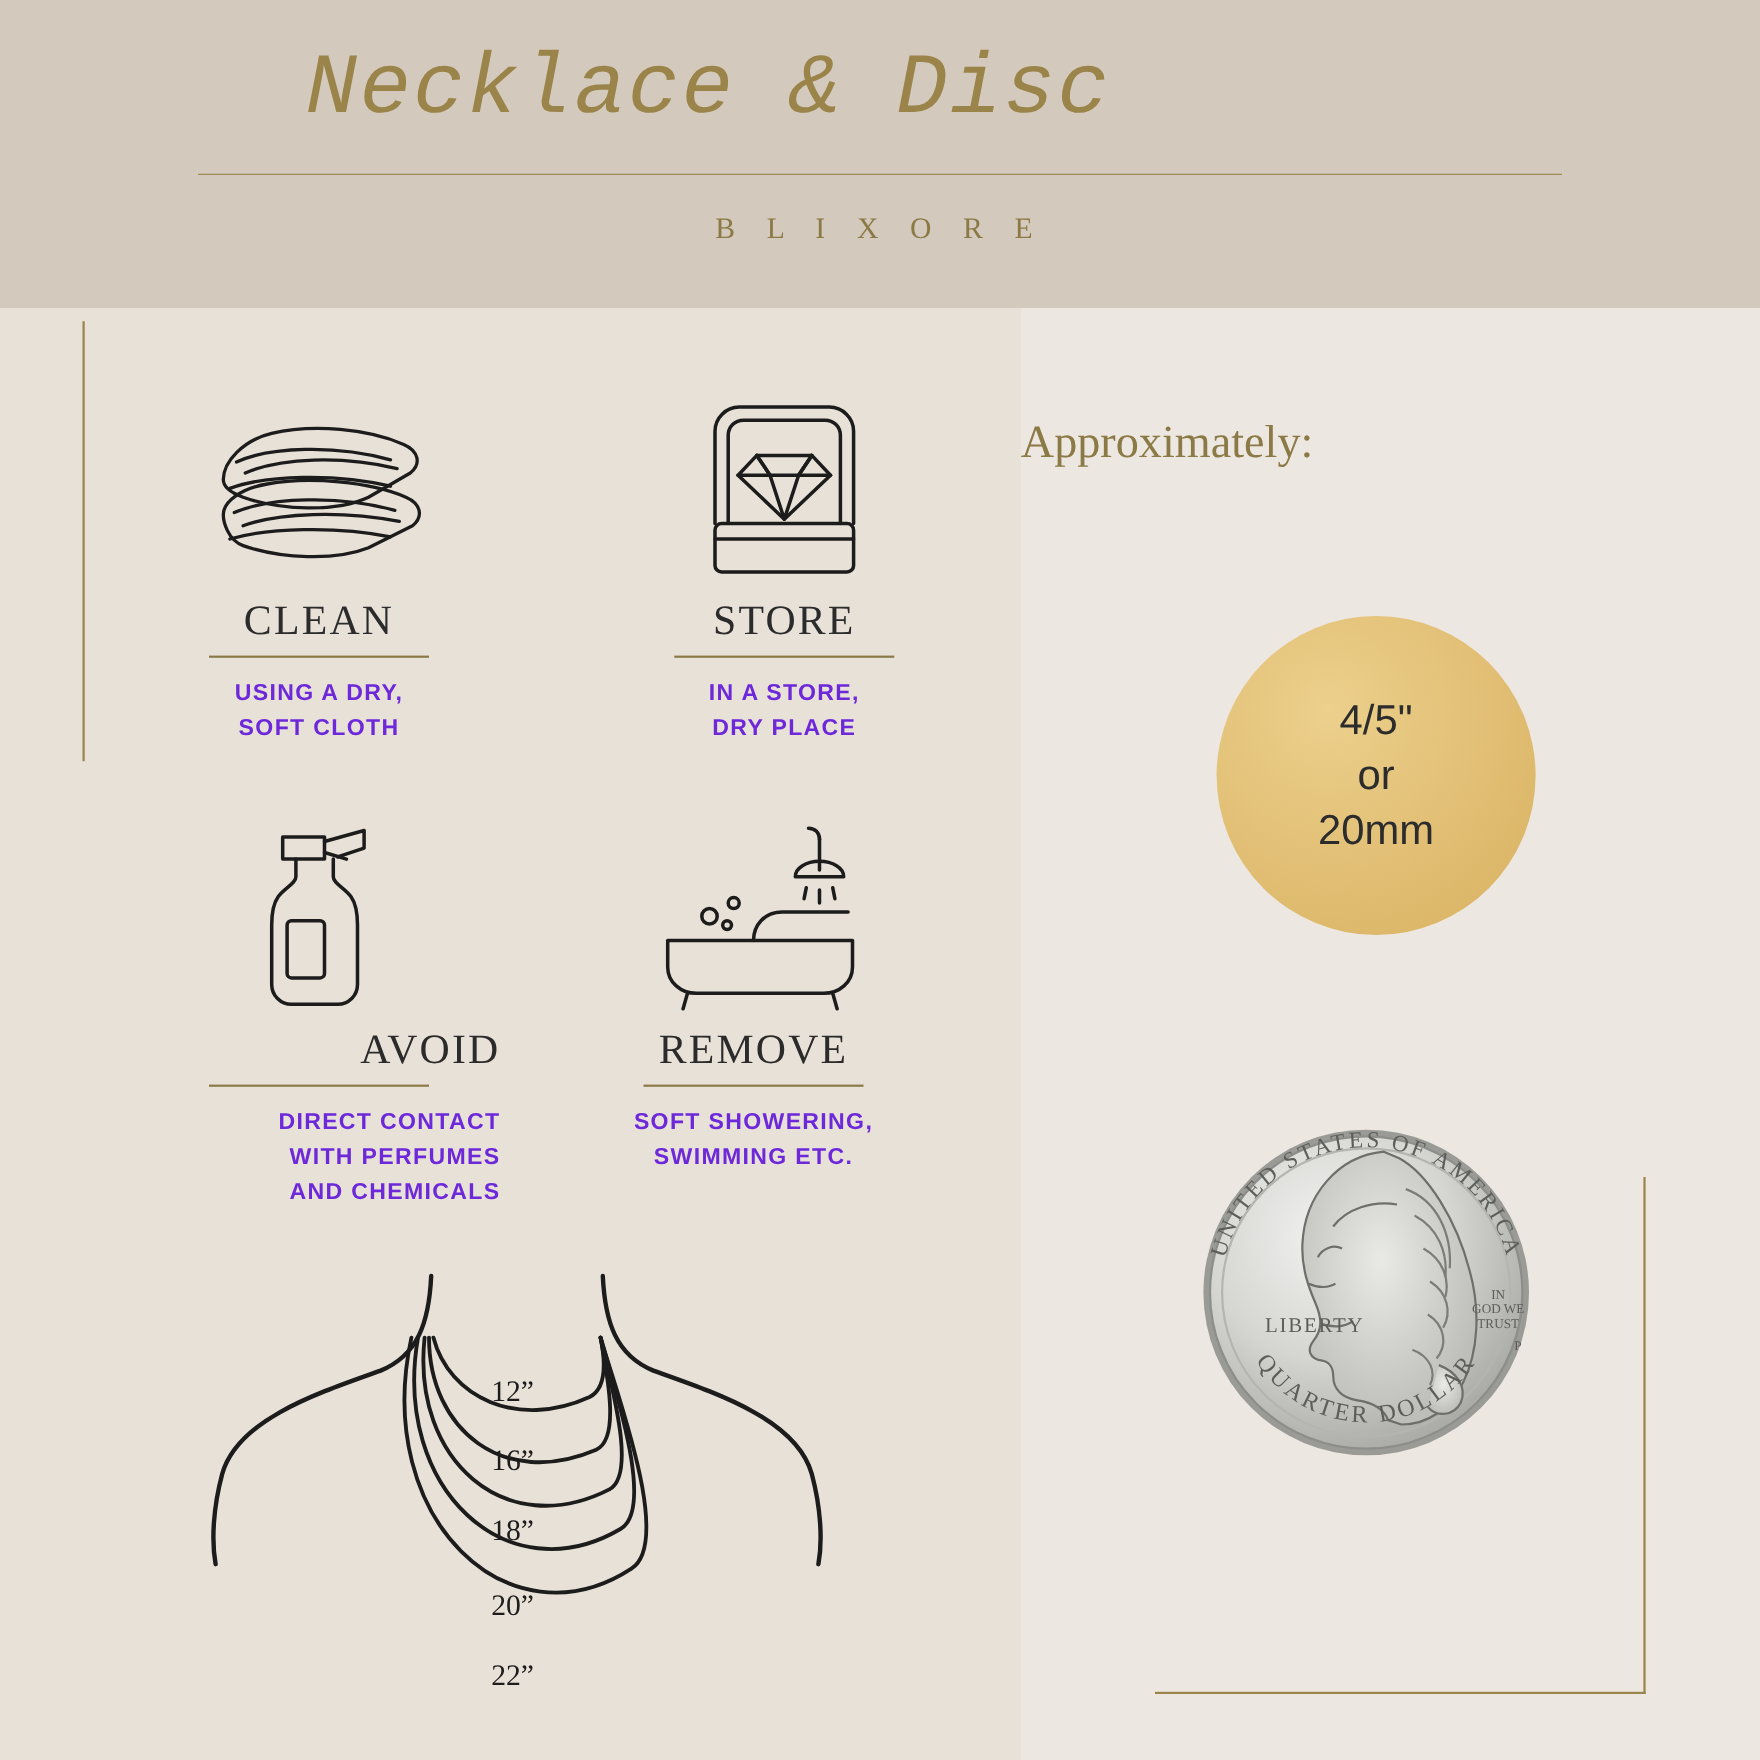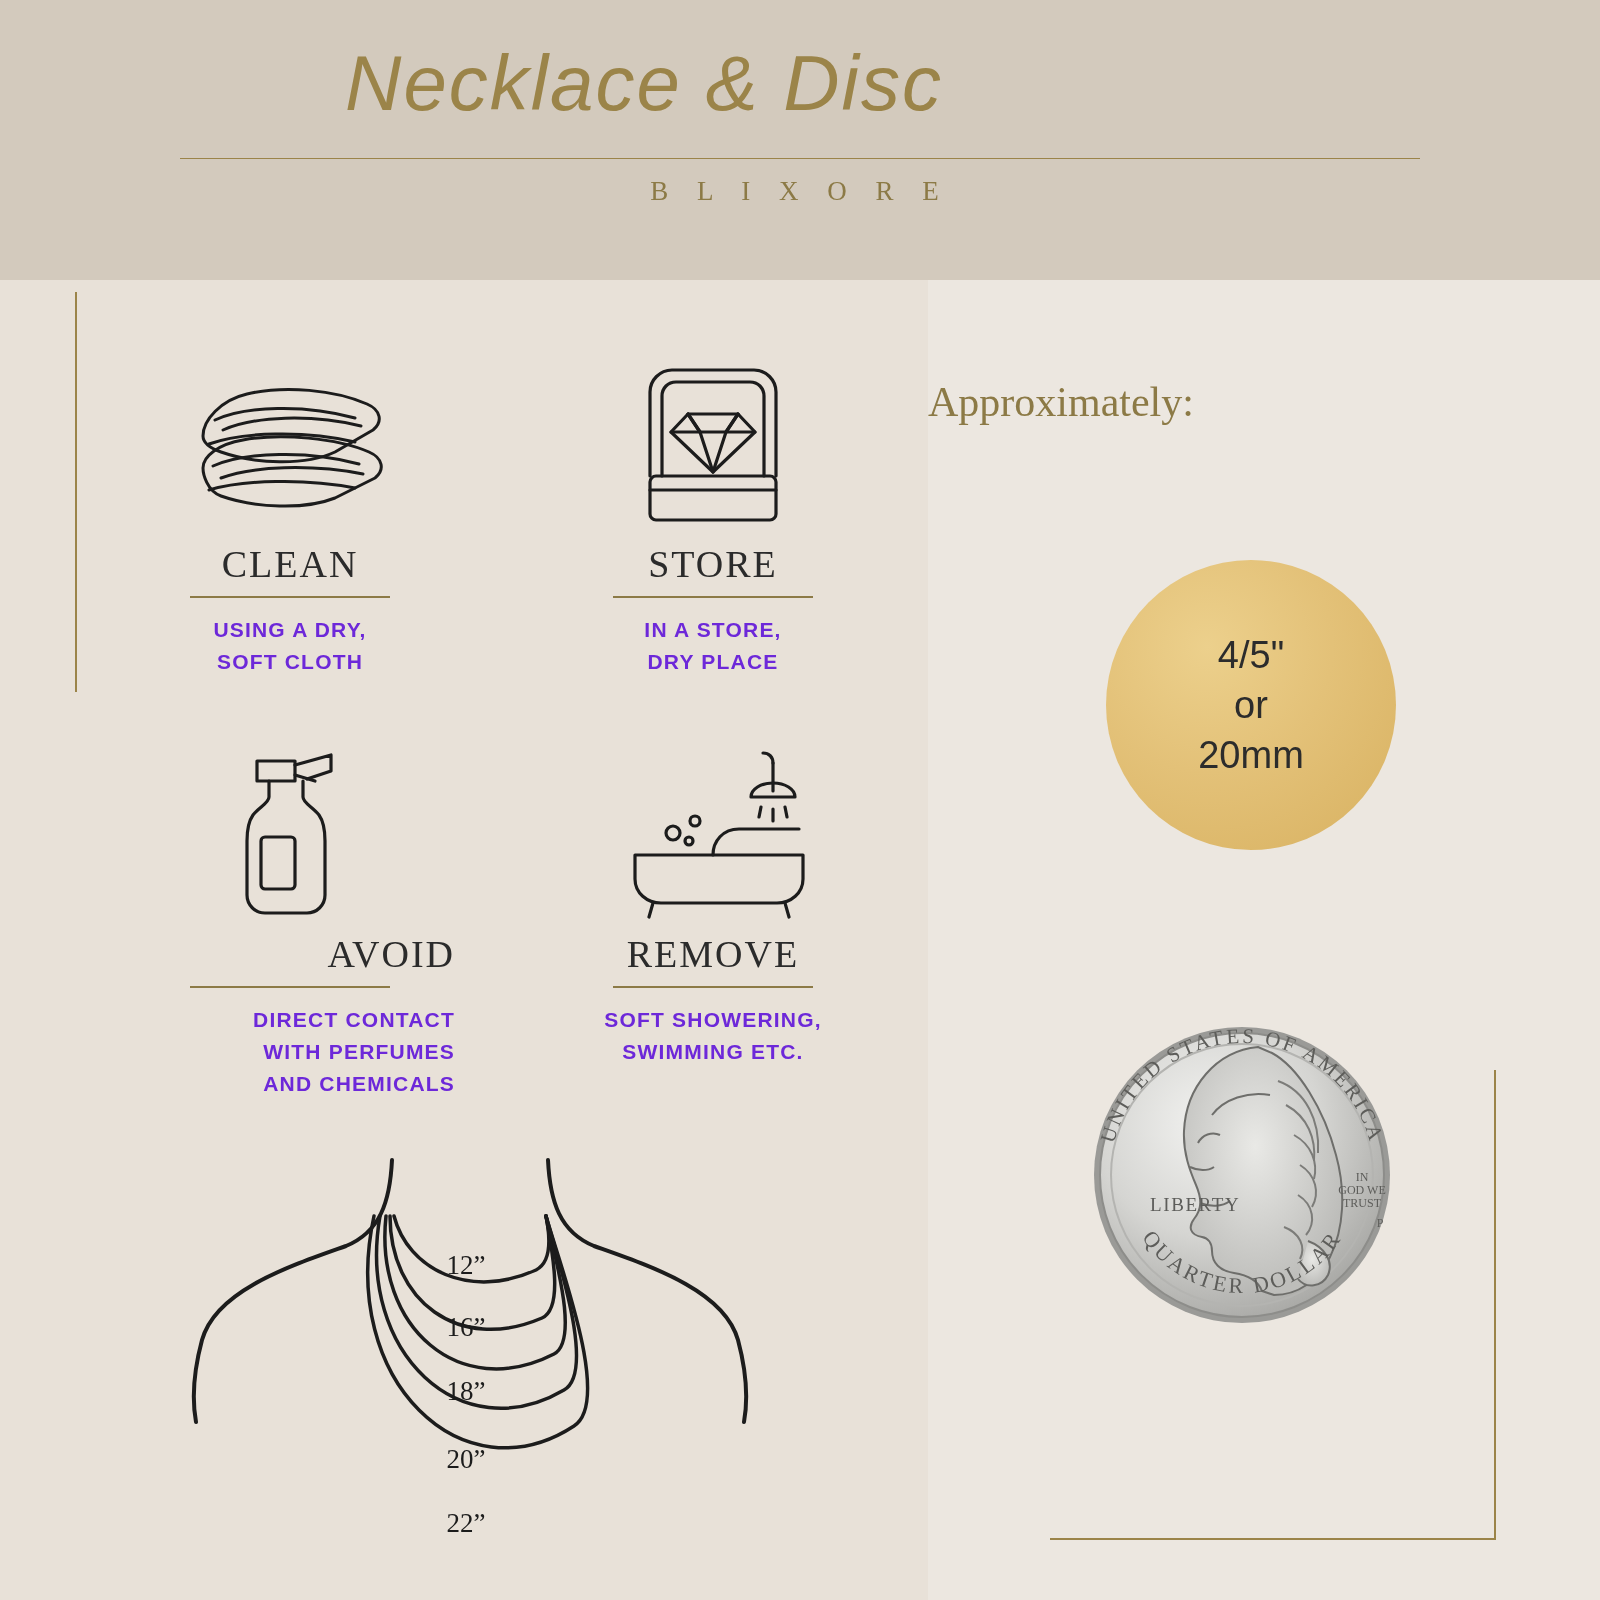--- a/index.html
+++ b/index.html
@@ -25,37 +25,37 @@
     left: 0; top: 0;
     width: 1600px;
     height: 280px;
     background: #d3cabd;
   }
   .header-title {
     position: absolute;
     left: 0; top: 38px;
     width: 1288px;
     text-align: center;
-    font-family: Liberation Sans, sans-serif;
+    font-family: Liberation Mono, monospace;
     font-style: italic;
     font-size: 78px;
     letter-spacing: 2px;
     color: #9b8449;
   }
   .header-rule {
     position: absolute;
     left: 180px;
     top: 158px;
     width: 1240px;
     height: 1px;
     background: #9b8449;
   }
   .header-brand {
     position: absolute;
-    left: 0; top: 176px;
+    left: 0; top: 192px;
     width: 1600px;
     text-align: center;
     font-family: "Liberation Serif", serif;
     font-size: 27px;
     letter-spacing: 11px;
     color: #8c7a46;
   }
 
   
   .left-panel {
@@ -125,21 +125,21 @@
     font-size: 21px;
     line-height: 32px;
     letter-spacing: 1.2px;
     color: #6d28d9;
     white-space: pre-line;
   }
 
   #care-clean { left: 125px; top: 350px; }
   #care-store { left: 548px; top: 350px; }
   #care-avoid { left: 125px; top: 740px; text-align: right; }
-  #care-remove { left: 548px; top: 740px; }
+  #care-remove { left: 520px; top: 740px; }
 
   
   .necklace-wrap {
     position: absolute;
     left: 140px;
     top: 1150px;
     width: 700px;
     height: 430px;
   }
   .necklace-wrap svg { display: block; }

